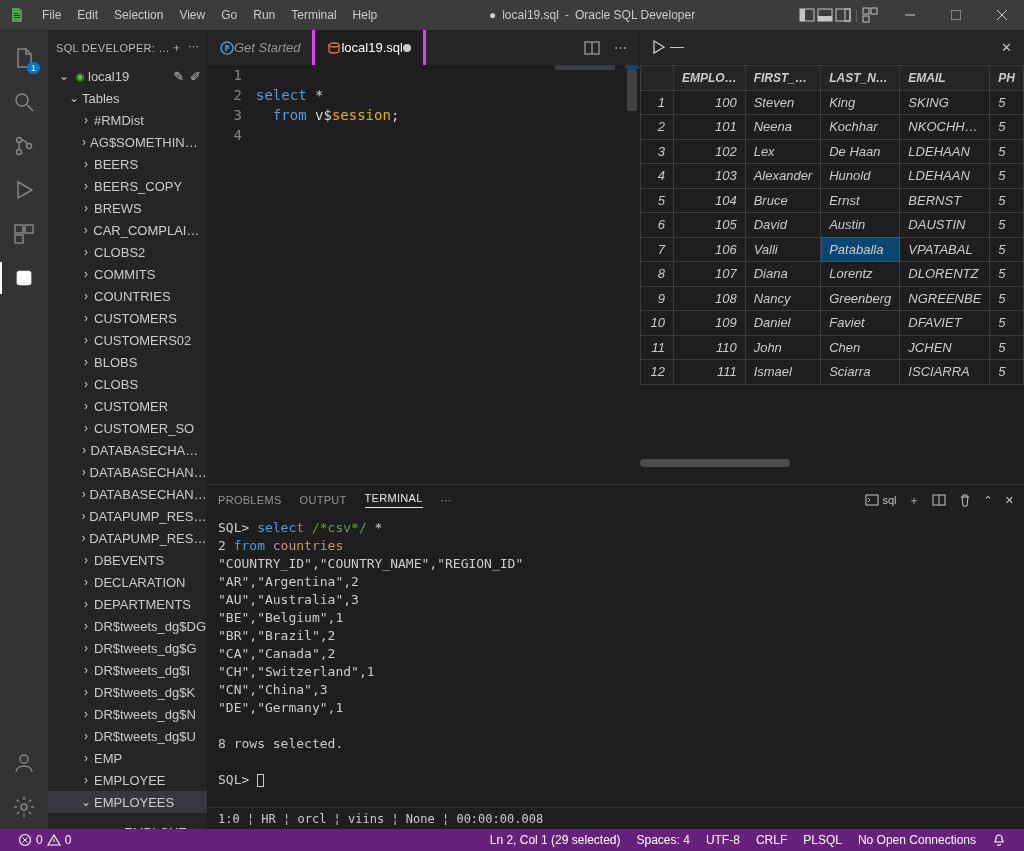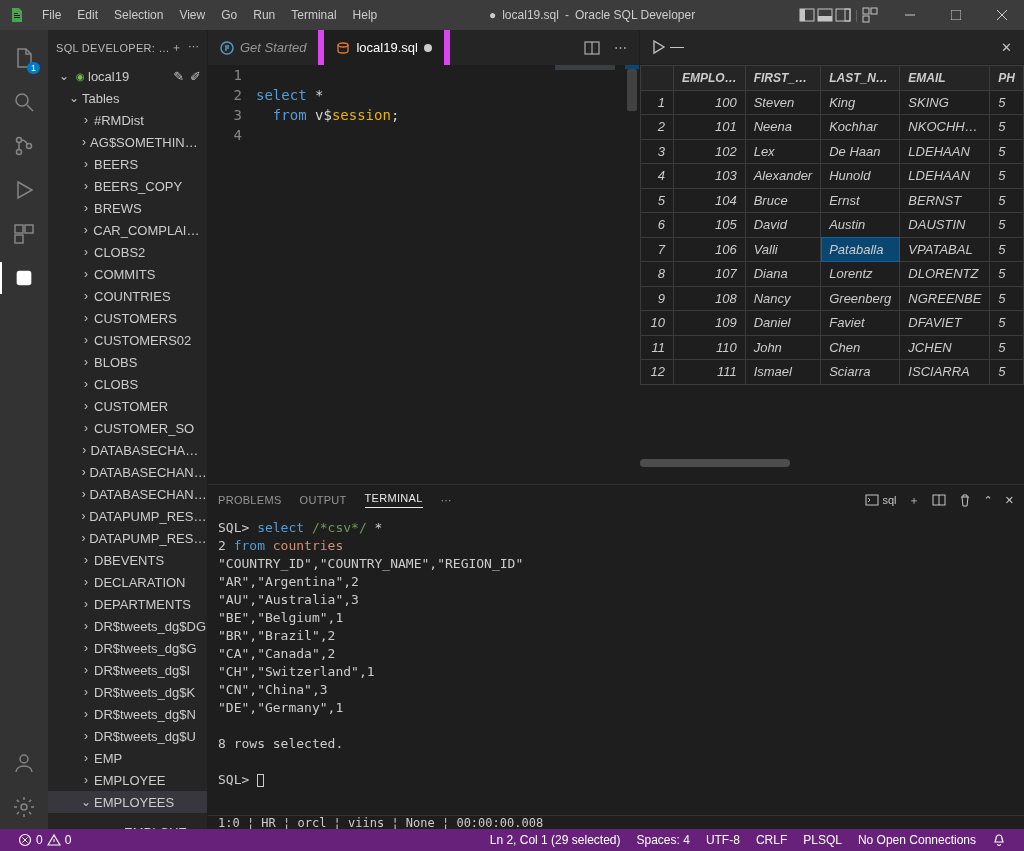--- a/index.html
+++ b/index.html
@@ -44,21 +44,21 @@
 .indent-1 { padding-left: 18px; }
 .indent-2 { padding-left: 30px; }
 .indent-3 { padding-left: 76px; margin-top: 8px; }
 .row-actions { margin-left:auto; margin-right:6px; display:flex; gap:6px; color:#c5c5c5;}
 
 
 .editorcol { flex: 1; display: flex; flex-direction: column; background: #1e1e1e; min-width:0; }
 
 
 .tabsbar { height: 35px; background: #252526; display: flex; align-items: stretch; }
-.tab { display: flex; align-items: center; padding: 0 12px; font-size: 13px; border-right: 6px solid #d946ef; color: #969696; cursor: pointer; gap: 6px; font-style: normal;}
+.tab { display: flex; align-items: center; padding: 0 12px; font-size: 13px; border-right: 3px solid #d946ef; color: #969696; cursor: pointer; gap: 0; font-style: normal;}
 .tab.inactive-italic { font-style: italic; }
 .tab.active { background: #1e1e1e; color: #ffffff; }
 .tab .tab-icon { width: 14px; height: 14px; display:inline-flex; align-items:center; justify-content:center; }
 .tab .modified-dot { width:8px; height:8px; border-radius:50%; background:#cccccc; display:inline-block; }
 .tabs-right { margin-left: auto; display: flex; align-items: center; gap: 14px; padding: 0 12px; color:#c5c5c5; }
 
 
 .editor-and-results { display:flex; flex:1; min-height:0; }
 .editor-pane { flex: 0 0 432px; display:flex; flex-direction:column; border-right:1px solid #1e1e1e; min-width:0;}
 
@@ -106,21 +106,21 @@
 .panel-tabs .pt { cursor:pointer; letter-spacing:.3px;}
 .panel-tabs .pt.active { color: #e7e7e7; border-bottom: 1px solid #e7e7e7; padding-bottom: 3px;}
 .panel-tabs .pt-right { margin-left:auto; display:flex; gap:12px; align-items:center; color:#c5c5c5;}
 .panel-tabs .pt-right .lab { font-size:11px; display:flex; gap:4px; align-items:center;}
 .terminal { flex:1; overflow:auto; padding: 4px 10px; font-family: "Consolas", monospace; font-size: 13px; line-height: 18px; }
 .terminal .sql-kw { color:#569cd6; }
 .terminal .sql-cmt { color:#6a9955; }
 .terminal .sql-tbl { color:#ce9178; }
 .terminal .sql-num { color:#b5cea8; }
 .terminal .pcursor { display:inline-block; width:7px; height:13px; border:1px solid #cccccc; vertical-align:middle;}
-.panel-status { height: 14px; background:#1e1e1e; border-top:1px solid #333; font-family:"Consolas",monospace; font-size:12px; color:#cccccc; display:flex; align-items:center; padding:0 10px;}
+.panel-status { height: 22px; background:#1e1e1e; border-top:1px solid #333; font-family:"Consolas",monospace; font-size:12px; color:#cccccc; display:flex; align-items:center; padding:0 10px;}
 
 
 .statusbar { height: 22px; background: #68217a; color: #ffffff; display: flex; align-items: center; font-size: 12px; padding: 0 10px; }
 .statusbar .sb-item { padding: 0 8px; cursor:pointer; display:flex; gap:4px; align-items:center;}
 .statusbar .sb-right { margin-left: auto; display:flex; }
 
 
 ::-webkit-scrollbar { width: 10px; height:10px; }
 ::-webkit-scrollbar-thumb { background: #424242; }
 ::-webkit-scrollbar-track { background: #1e1e1e; }

